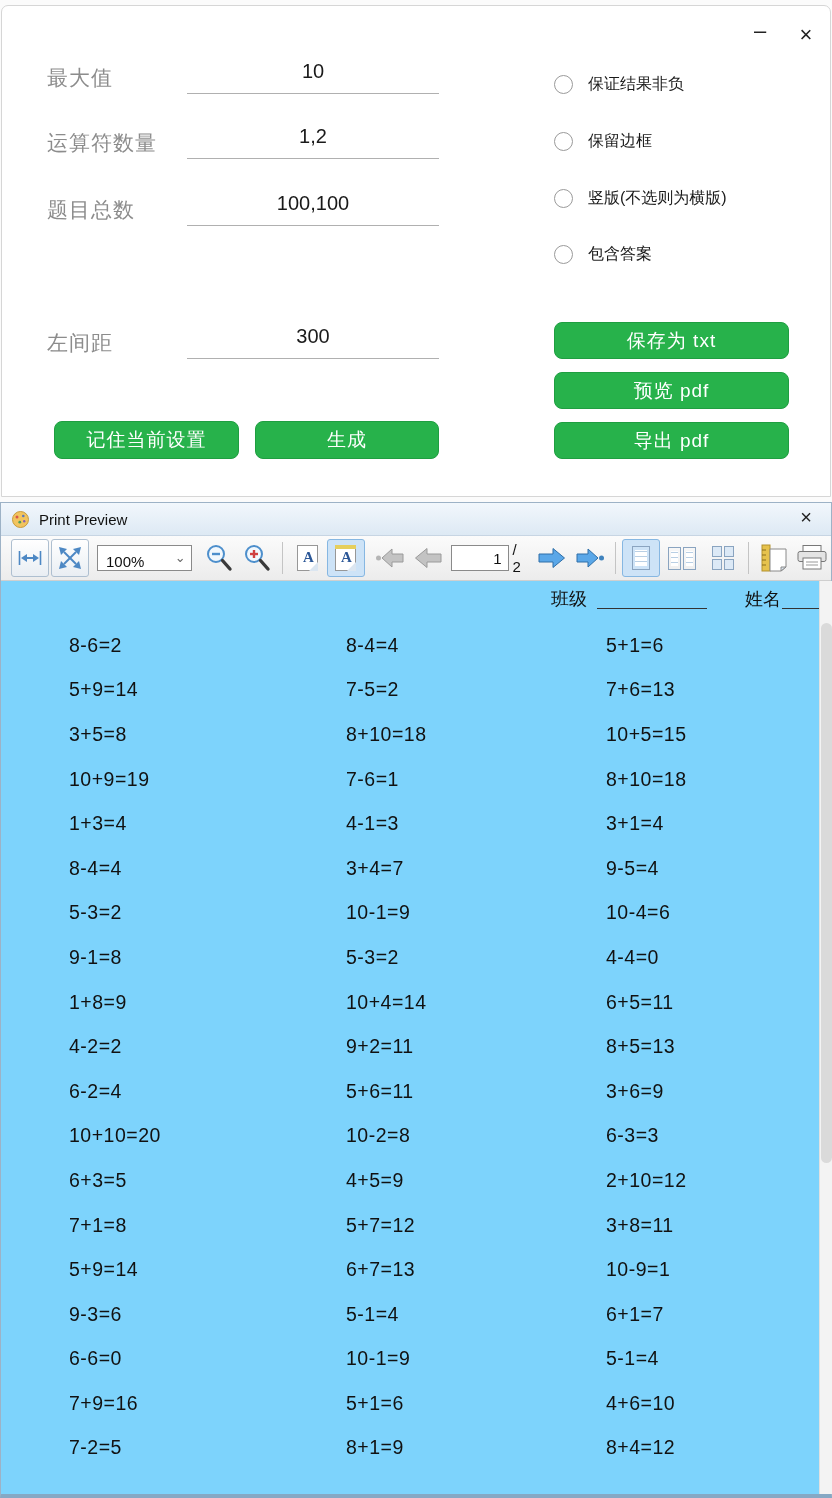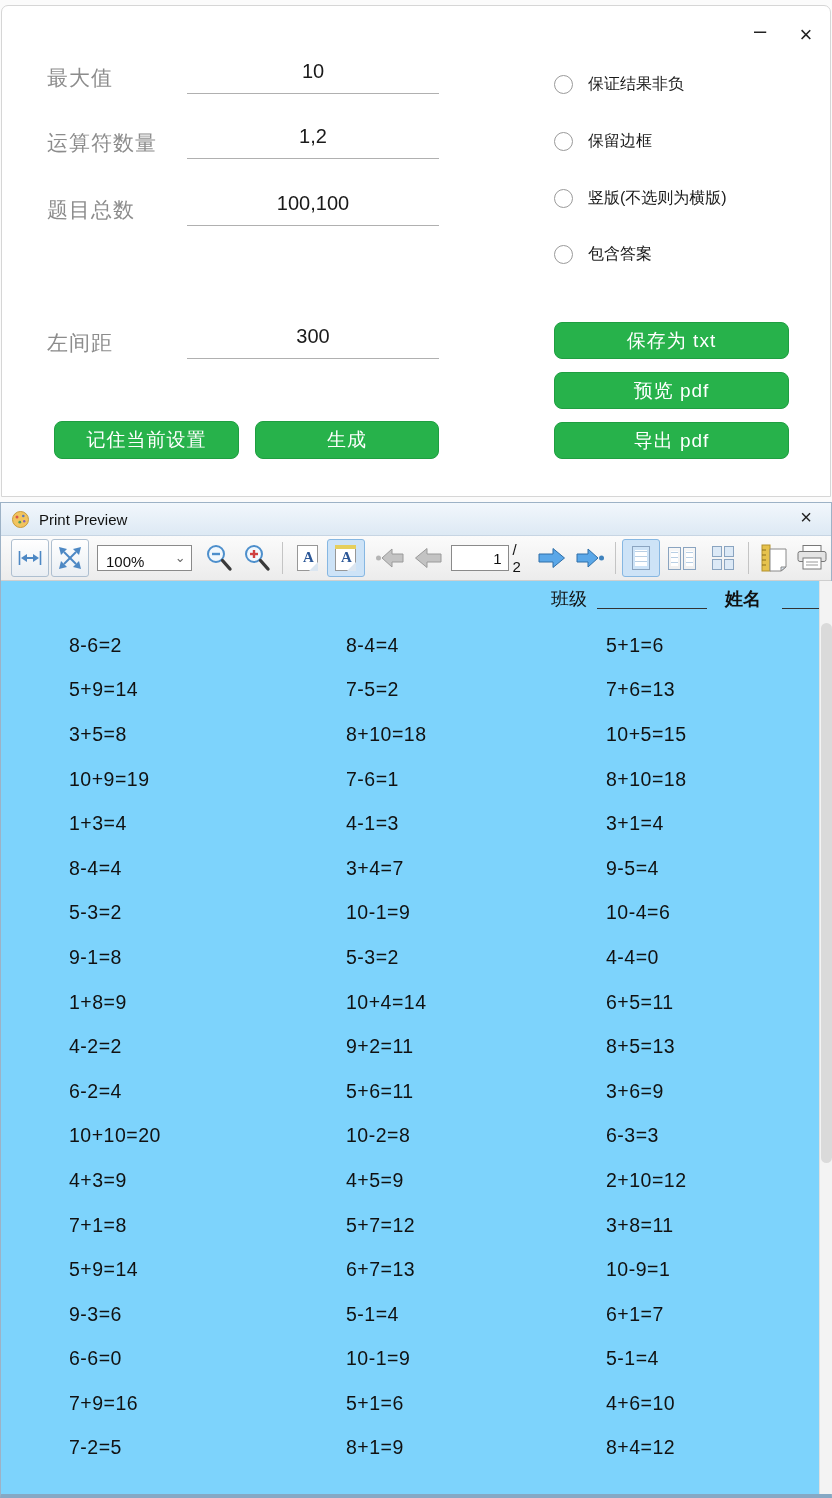--- a/index.html
+++ b/index.html
@@ -71,21 +71,21 @@
 
   #pp-scrollbar { position:absolute; right:0; top:0; width:13px; height:100%;
                   background:#f3f3f3; border-left:1px solid #e0e0e0; }
   #pp-thumb { position:absolute; left:1px; top:42px; width:11px; height:540px;
               background:#dadada; border-radius:6px; }
 
   .hdr-label { position:absolute; top:6px; font-size:18px; color:#111;
                font-family:"Liberation Serif","DejaVu Serif",serif; }
   .hdr-line { position:absolute; top:27px; border-top:1.5px solid #333; }
   #class-label { left:550px; }  #class-line { left:596px; width:110px; }
-  #name-label  { left:724px;font-weight:bold; }  #name-line  { left:781px; width:38px; }
+  #name-label  { left:744px; }  #name-line  { left:781px; width:38px; }
 
   #problems { position:absolute; left:0; top:42px; width:819px; }
   .prow { display:grid; grid-template-columns:277px 260px 1fr; padding-left:68px;
           height:44.6px; align-items:center; }
   .pcell { font-size:19.5px; color:#111; letter-spacing:0.5px; }
 
   svg { display:block; }
 </style>
 </head>
 <body>
@@ -358,21 +358,21 @@
             <div class="pcell">6-2=4</div>
             <div class="pcell">5+6=11</div>
             <div class="pcell">3+6=9</div>
           </div>
           <div class="prow">
             <div class="pcell">10+10=20</div>
             <div class="pcell">10-2=8</div>
             <div class="pcell">6-3=3</div>
           </div>
           <div class="prow">
-            <div class="pcell">4+3=9</div>
+            <div class="pcell">6+3=5</div>
             <div class="pcell">4+5=9</div>
             <div class="pcell">2+10=12</div>
           </div>
           <div class="prow">
             <div class="pcell">7+1=8</div>
             <div class="pcell">5+7=12</div>
             <div class="pcell">3+8=11</div>
           </div>
           <div class="prow">
             <div class="pcell">5+9=14</div>

